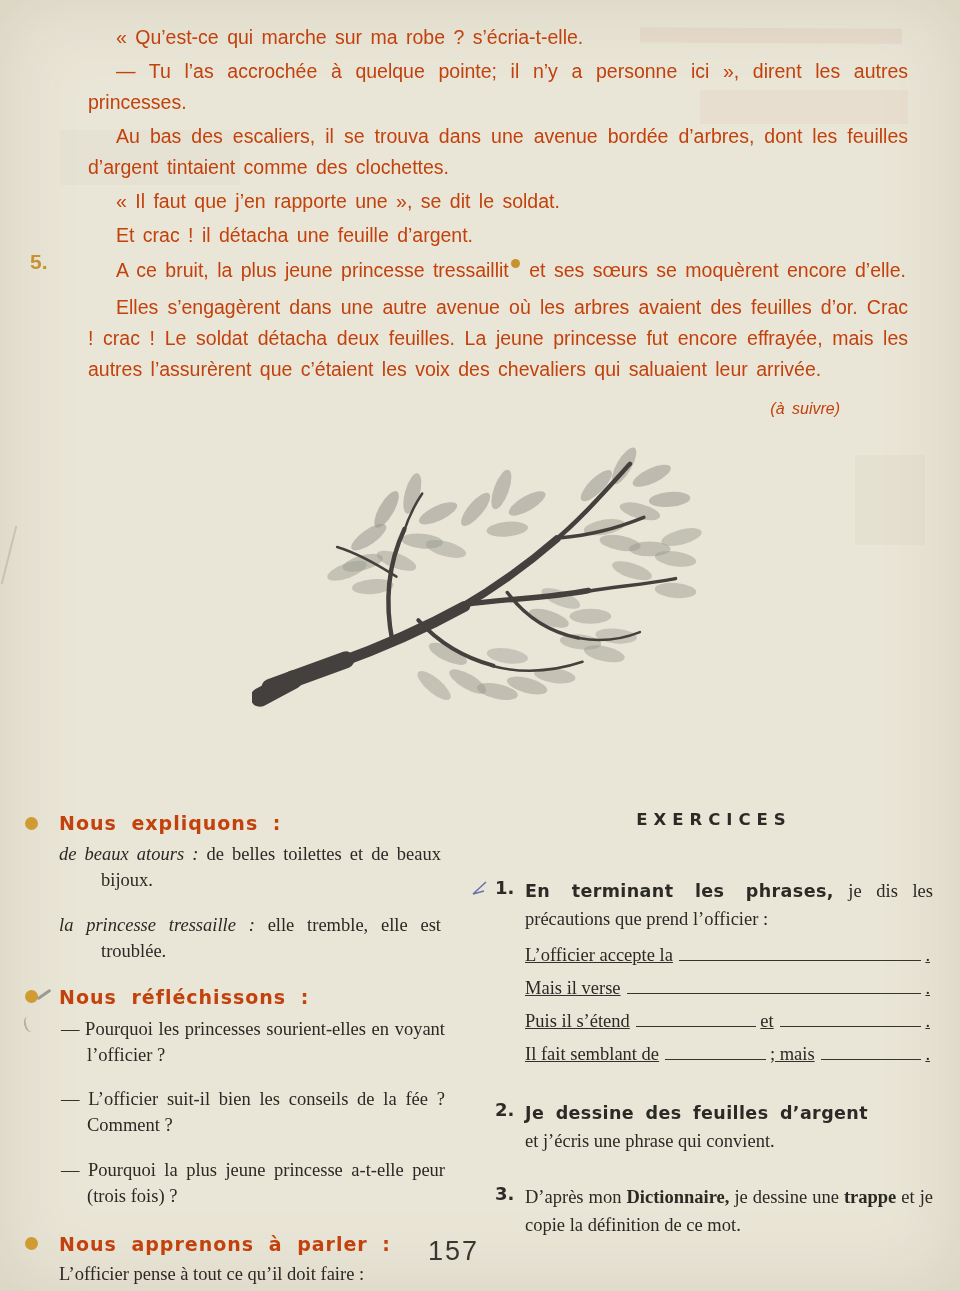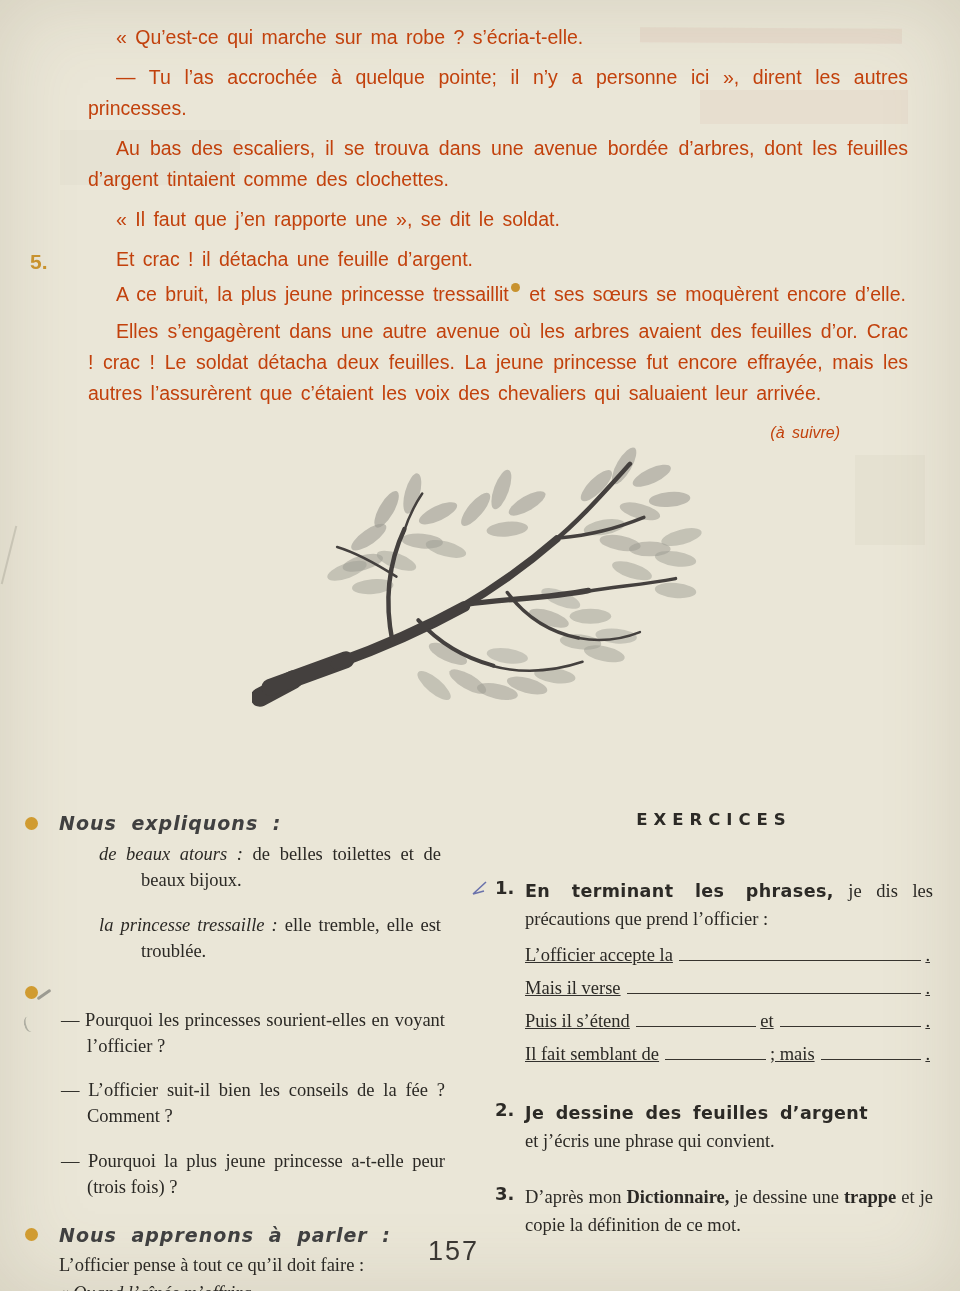--- a/index.html
+++ b/index.html
@@ -14,43 +14,43 @@
   .g1{left:640px;top:28px;width:262px;height:15px;background:rgba(200,118,110,.10);transform:rotate(.3deg);}
   .g2{left:700px;top:90px;width:208px;height:34px;background:rgba(200,118,110,.065);}
   .g3{left:60px;top:130px;width:180px;height:55px;background:rgba(150,148,135,.05);}
   .g4{left:855px;top:455px;width:70px;height:90px;background:rgba(160,158,120,.06);}
   .fold{left:8px;top:525px;width:2px;height:60px;background:rgba(110,108,95,.22);transform:rotate(14deg);}
 
   
   .story{position:absolute;left:88px;top:22px;width:820px;
     font-size:19.5px;line-height:31px;text-align:justify;word-spacing:3px;color:#c2410c;}
   .story p{margin:0;text-indent:28px;}
-  .story p.sp{margin-top:9px;}
+  .story p.sp{margin-top:3px;}
   .sec-num{position:absolute;left:30px;top:250px;font-size:21px;color:#c8922e;font-weight:bold;}
   .odot{display:inline-block;width:9px;height:9px;border-radius:50%;background:#c8922e;
     vertical-align:9px;margin:0 1px 0 2px;}
   .suite{display:block;text-align:right;padding-right:68px;margin-top:8px;
     font-style:italic;font-size:16px;text-indent:0;}
 
   
   .branch-wrap{position:absolute;left:252px;top:442px;width:475px;height:297px;}
 
   
   .col-left{position:absolute;left:25px;top:812px;width:425px;}
   .col-right{position:absolute;left:495px;top:810px;width:438px;}
 
   .hrow{display:flex;align-items:center;margin-top:0;}
   .bullet{width:13px;height:13px;border-radius:50%;background:#d09b31;flex:0 0 13px;margin-right:21px;}
   .htxt{font-family:"DejaVu Sans","Liberation Sans",sans-serif;font-weight:bold;
-    font-size:19px;letter-spacing:1px;word-spacing:7px;color:#404040;font-style:italic;}
+    font-size:19px;letter-spacing:1px;word-spacing:7px;color:#c2410c;}
 
   .serif{font-family:"Liberation Serif",serif;font-size:18.5px;line-height:26px;
     text-align:justify;color:#2b2925;}
   .defs{margin:7px 0 0 34px;width:382px;}
-  .def{padding-left:42px;text-indent:-42px;margin-top:2px;margin-left:40px;}
+  .def{padding-left:42px;text-indent:-42px;margin-top:2px;}
   .term{font-style:italic;}
   .qlist{margin:8px 0 0 36px;width:384px;}
   .q{padding-left:26px;text-indent:-26px;margin-top:3px;}
   .parler-body{margin:6px 0 0 34px;width:386px;}
   .quote{font-style:italic;display:flex;align-items:baseline;margin-top:2px;}
   .quote .tx{white-space:nowrap;}
 
   .blank{flex:1;border-bottom:1.6px solid #37342e;align-self:flex-end;
     height:2px;margin:0 4px 5px 6px;}
 
@@ -170,20 +170,21 @@
     <span class="bullet"></span>
     <span class="htxt">Nous expliquons :</span>
   </div>
   <div class="serif defs">
     <p class="def"><span class="term">de beaux atours :</span> <span>de belles toilettes et de beaux bijoux.</span></p>
     <p class="def"><span class="term">la princesse tressaille :</span> <span>elle tremble, elle est troublée.</span></p>
   </div>
 
   <div class="hrow" style="margin-top:22px;">
     <span class="bullet"></span>
+    <span class="htxt">Nous réfléchissons :</span>
   </div>
   <div class="serif qlist">
     <p class="q"><span>—</span> <span>Pourquoi les princesses sourient-elles en voyant l’officier ?</span></p>
     <p class="q"><span>—</span> <span>L’officier suit-il bien les conseils de la fée ? Comment ?</span></p>
     <p class="q"><span>—</span> <span>Pourquoi la plus jeune princesse a-t-elle peur (trois fois) ?</span></p>
   </div>
 
   <div class="hrow" style="margin-top:24px;">
     <span class="bullet"></span>
     <span class="htxt">Nous apprenons à parler :</span>

